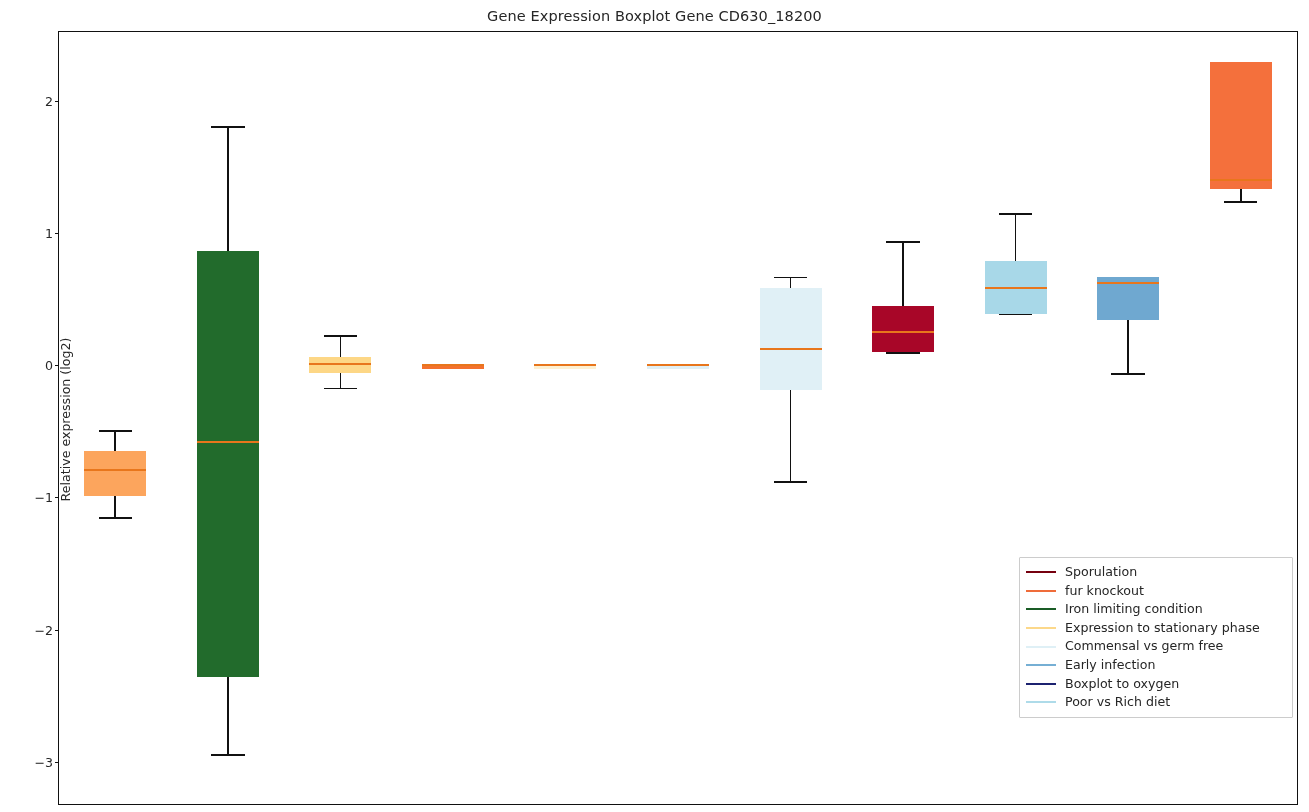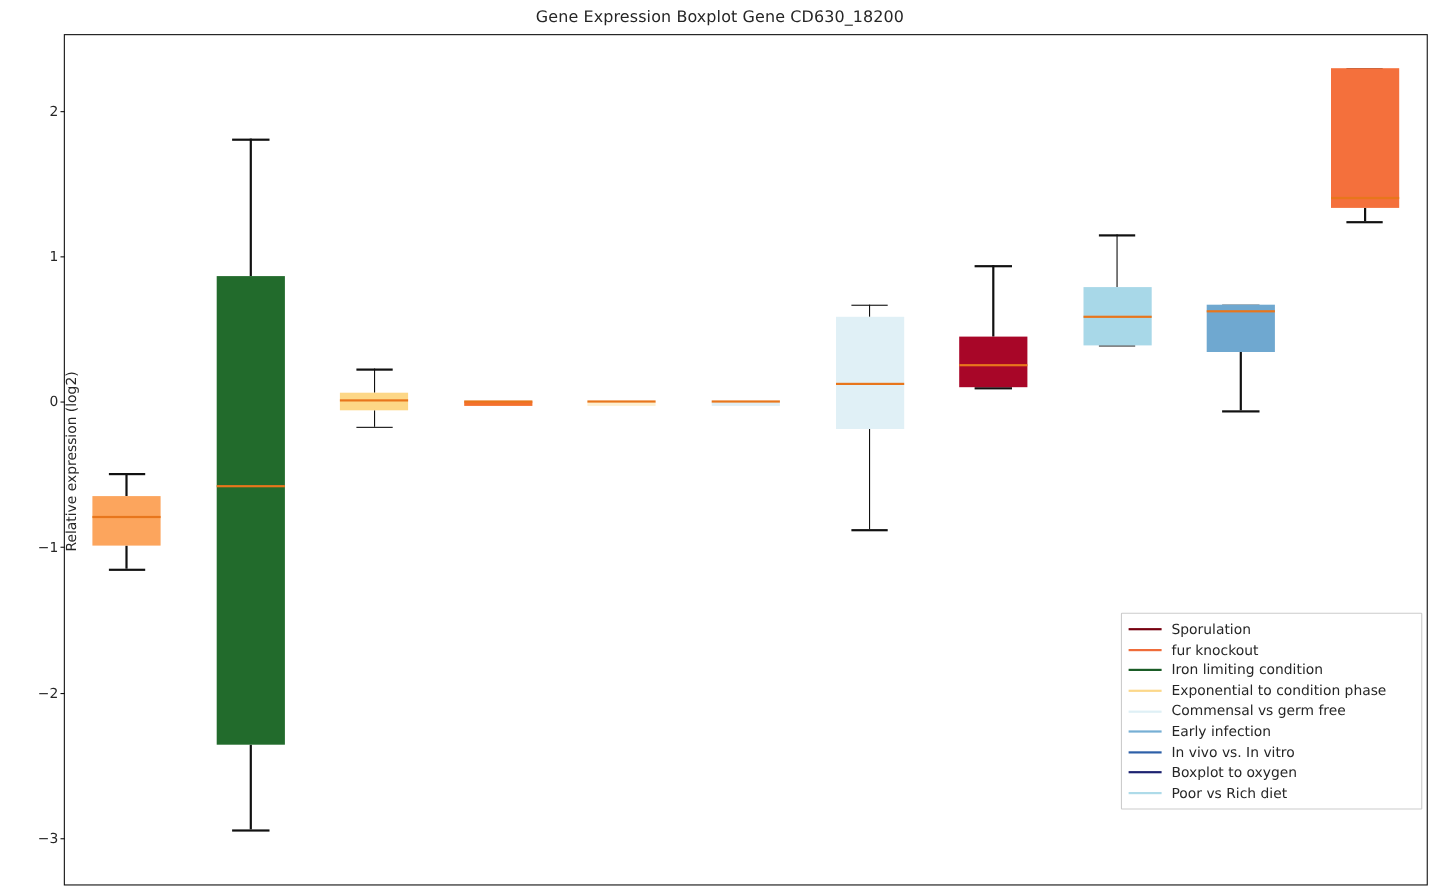--- a/index.html
+++ b/index.html
@@ -169,35 +169,31 @@
       <div class="legend-row">
         <span class="legend-swatch" style="background: rgb(239, 108, 58);"></span>
         <span class="legend-text">fur knockout</span>
       </div>
       <div class="legend-row">
         <span class="legend-swatch" style="background: rgb(26, 92, 38);"></span>
         <span class="legend-text">Iron limiting condition</span>
       </div>
       <div class="legend-row">
         <span class="legend-swatch" style="background: rgb(252, 216, 138);"></span>
-        <span class="legend-text">Exponential to condition phase</span>
+        <span class="legend-text">Expression to stationary phase</span>
       </div>
       <div class="legend-row">
         <span class="legend-swatch" style="background: rgb(223, 240, 246);"></span>
         <span class="legend-text">Commensal vs germ free</span>
       </div>
       <div class="legend-row">
         <span class="legend-swatch" style="background: rgb(118, 175, 212);"></span>
         <span class="legend-text">Early infection</span>
       </div>
       <div class="legend-row">
-        <span class="legend-swatch" style="background: rgb(46, 96, 168);"></span>
-        <span class="legend-text">In vivo vs. In vitro</span>
-      </div>
-      <div class="legend-row">
         <span class="legend-swatch" style="background: rgb(28, 34, 112);"></span>
         <span class="legend-text">Boxplot to oxygen</span>
       </div>
       <div class="legend-row">
         <span class="legend-swatch" style="background: rgb(174, 219, 233);"></span>
         <span class="legend-text">Poor vs Rich diet</span>
       </div>
     </div>
 
 </div>

